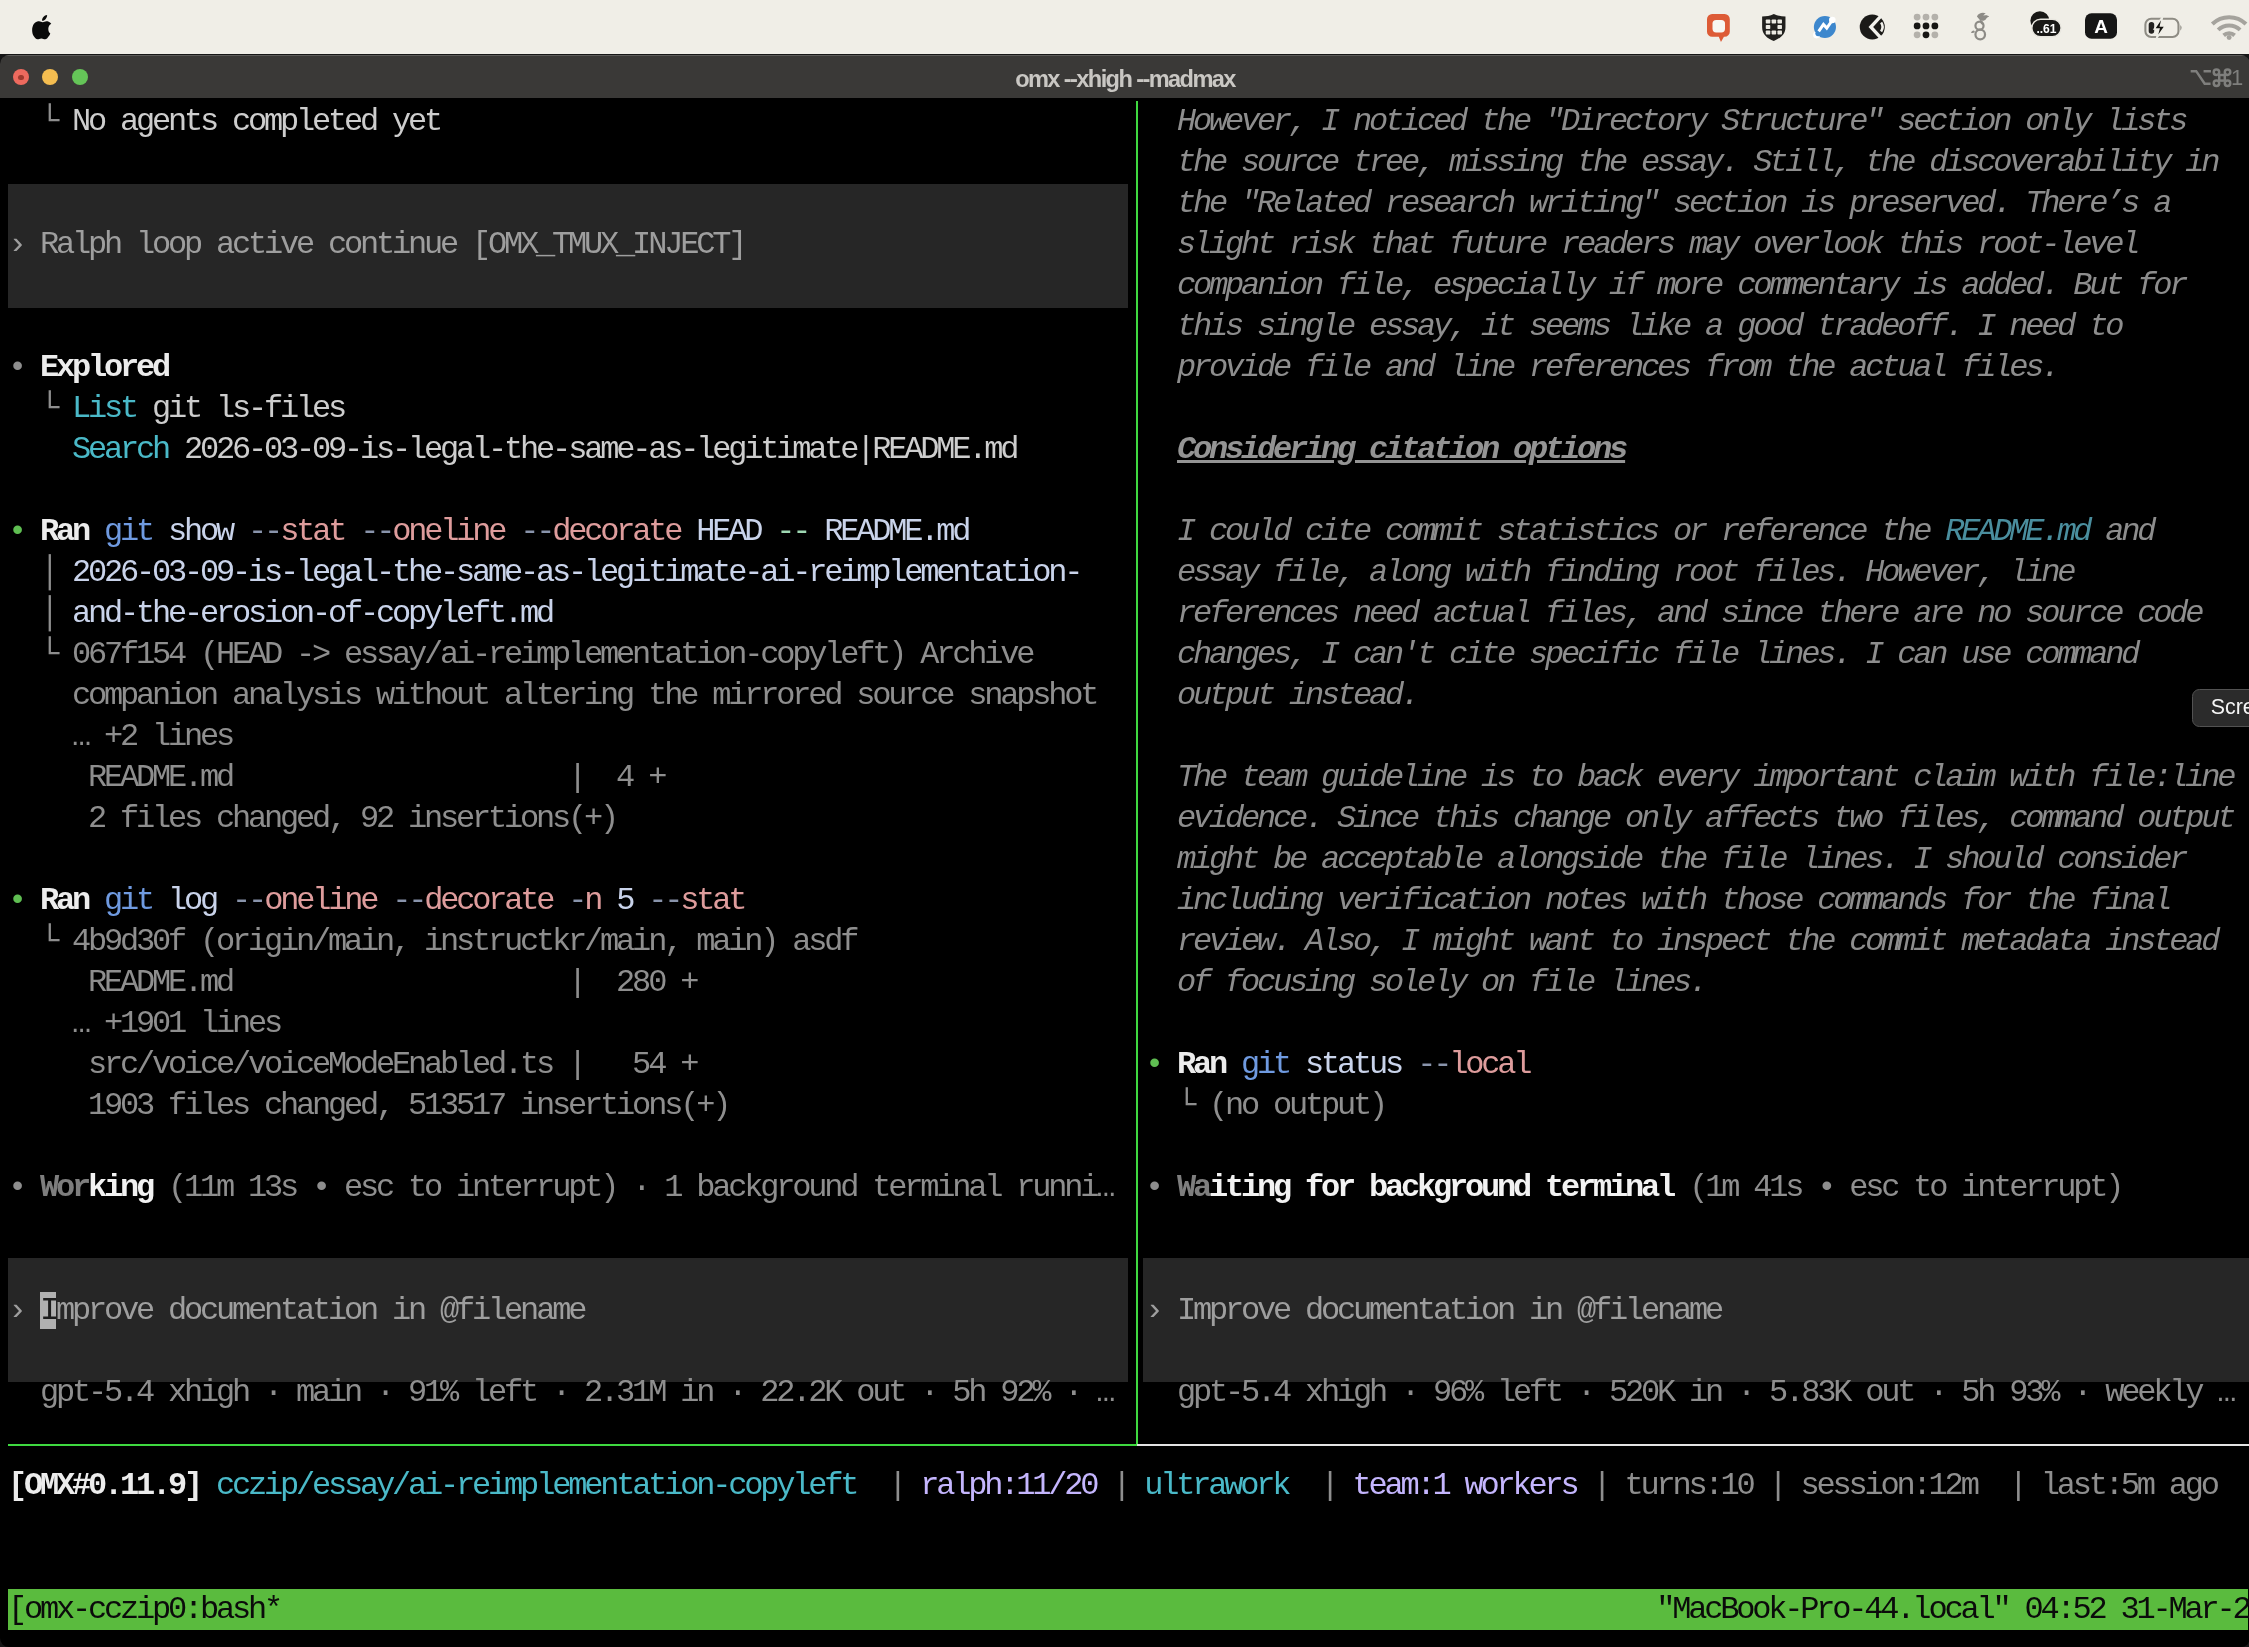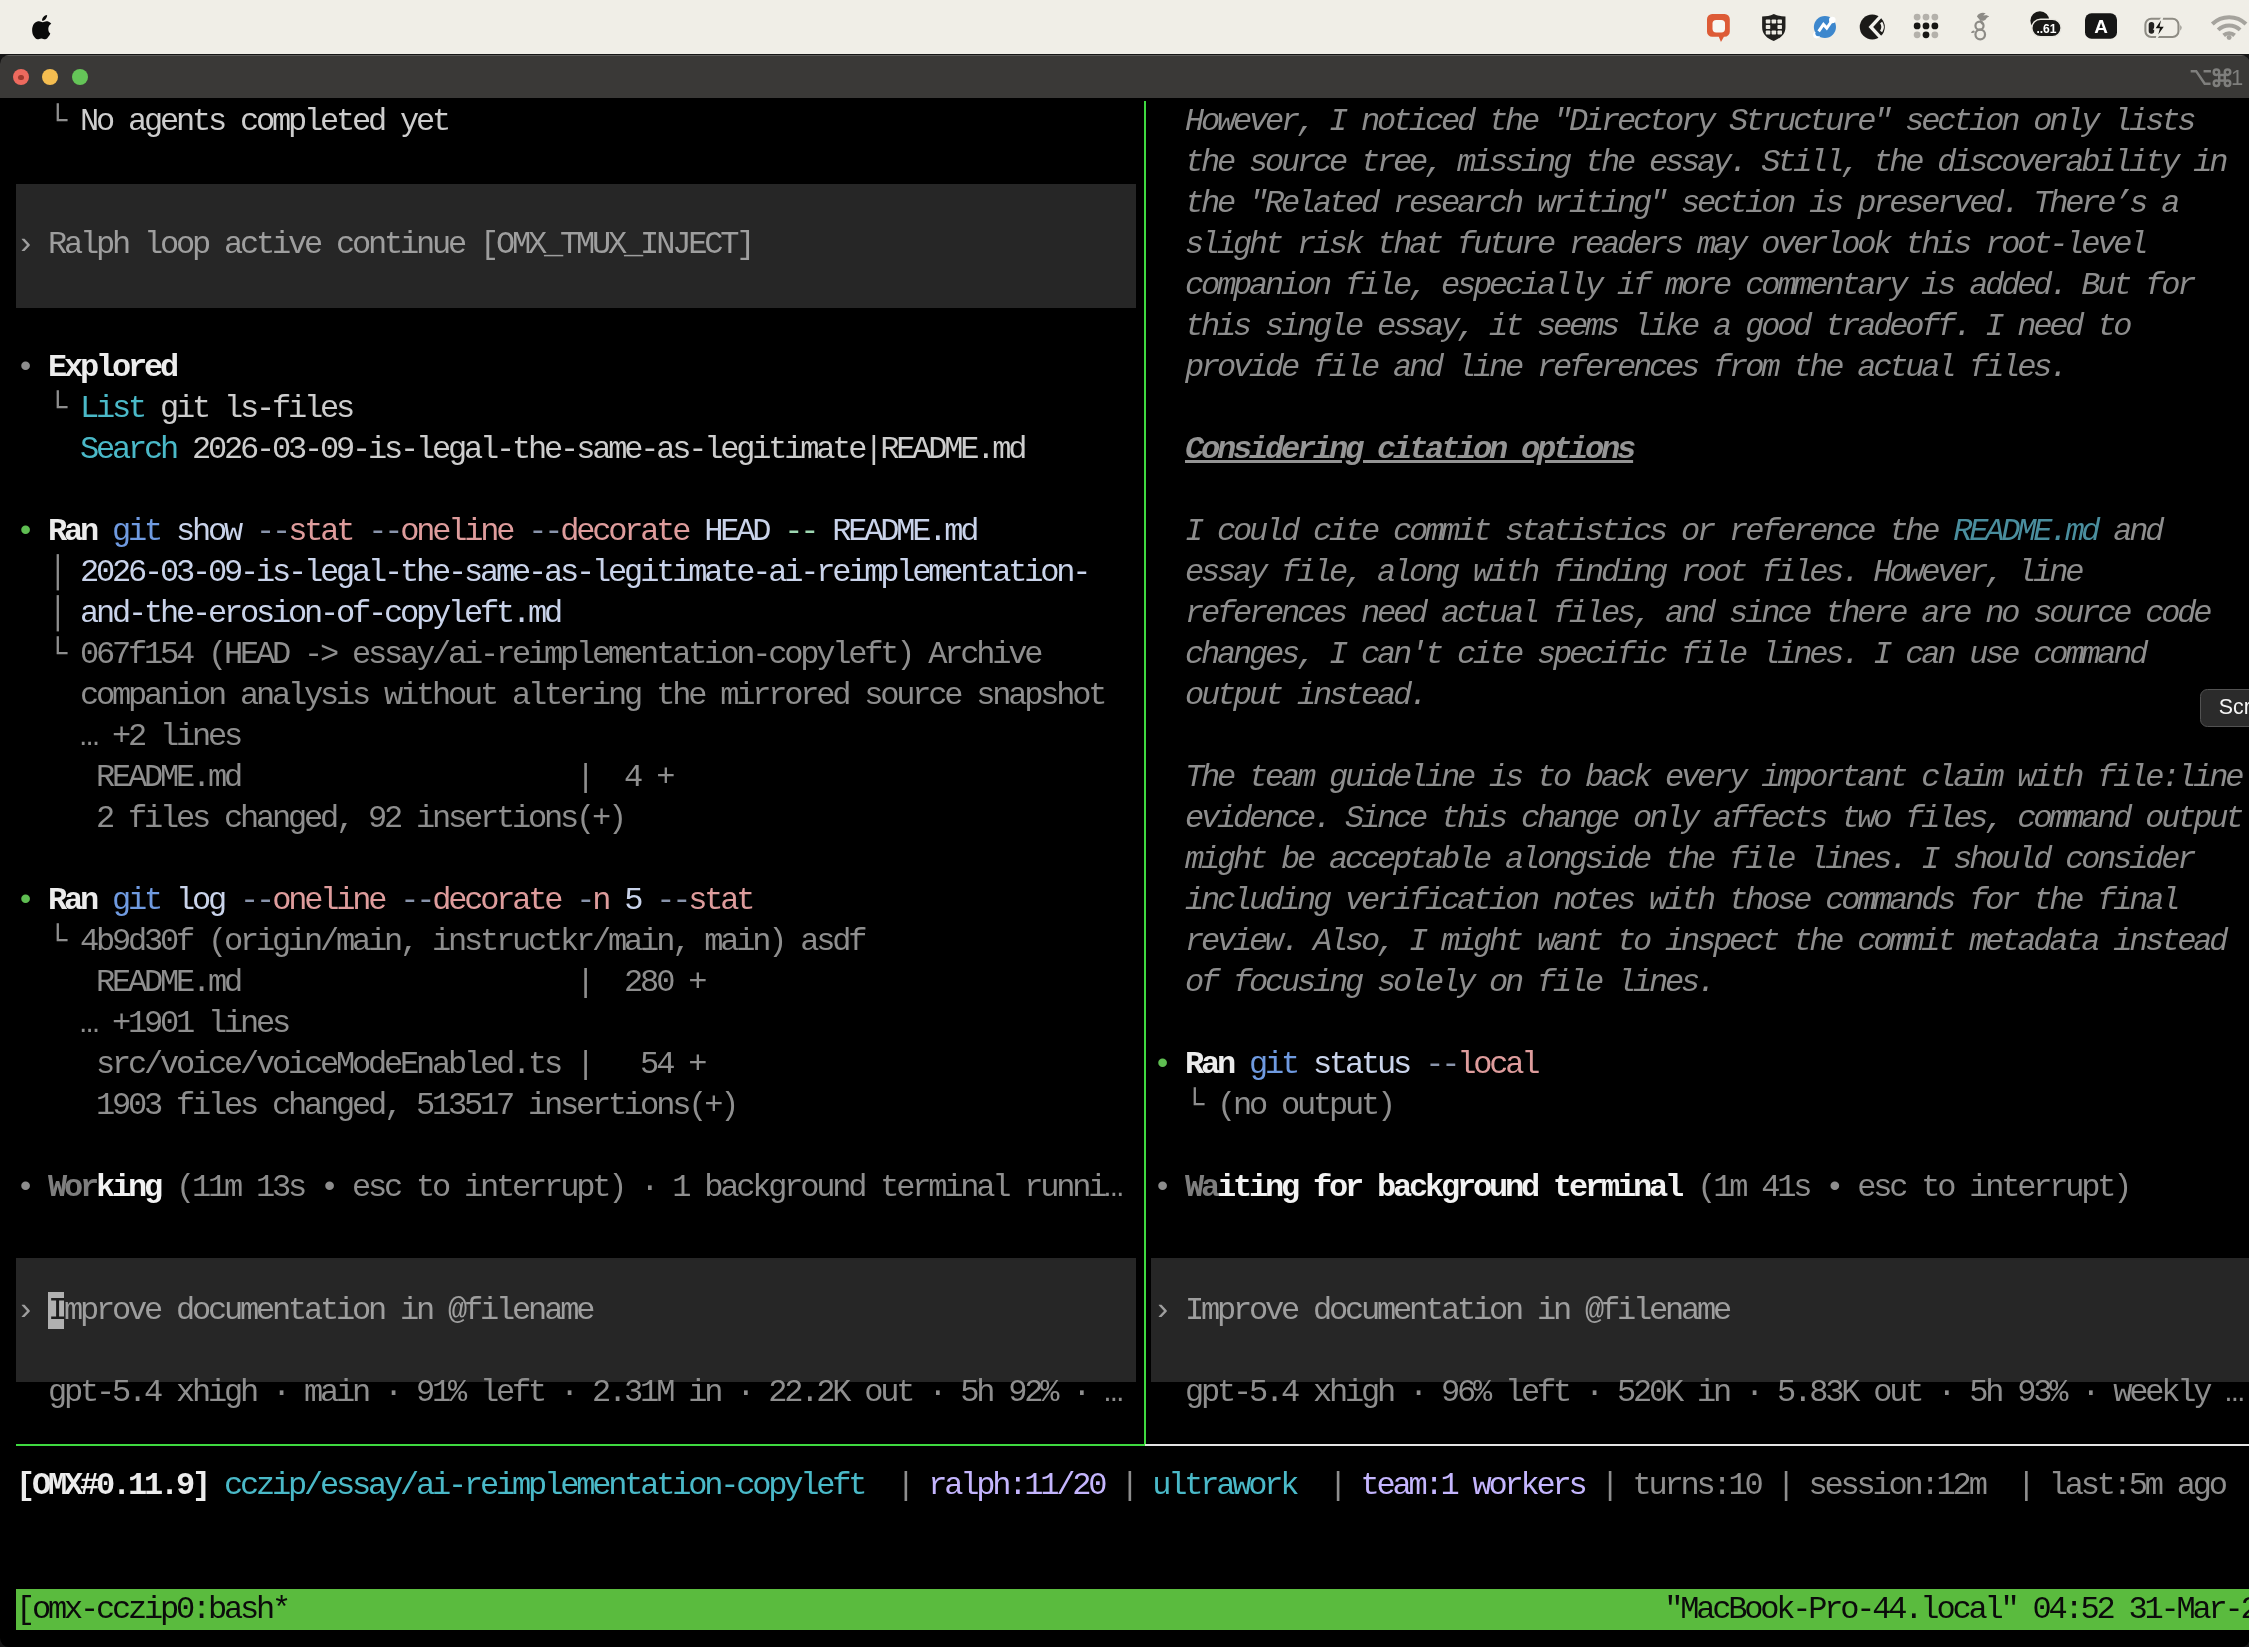--- a/index.html
+++ b/index.html
@@ -11,21 +11,21 @@
 .mi { position:absolute; top:14px; font-size:23px; letter-spacing:-1.8px; color:#121212;margin-top:48px; }
 .mib { font-weight:bold; letter-spacing:-0.4px; }
 
 
 #win { position:absolute; left:0; top:55px; width:2250px; height:1592px; background:#000; border-radius:8.9px; overflow:hidden; }
 #titlebar { position:absolute; left:0; top:0; width:2250px; height:43px; background:#3a3937; border-top:0.7px solid #5c5b59; }
 .tl { position:absolute; top:13.3px; width:16px; height:16px; border-radius:50%; }
 #title { position:absolute; top:9.6px; left:0; width:2250px; text-align:center; font-size:23.6px; font-weight:bold; letter-spacing:-1.6px; color:#c9c7c3; }
 
 
-#term { position:absolute; left:8px; top:43px; width:1786px; height:1549px; background:#000;border-radius:29px; }
+#term { position:absolute; left:0; top:43px; width:1786px; height:1549px; background:#000;border-radius:29px; }
 pre { font-family:"Liberation Mono", monospace; font-size:32px; line-height:41px; letter-spacing:-3.2px; white-space:pre; }
 #lp { position:absolute; left:8px; top:3px; color:#8e8e8e; }
 #rp { position:absolute; left:1145px; top:3px; color:#8e8e8e; }
 #statusrow { position:absolute; left:8px; top:1367px; }
 #greenbar { position:absolute; left:8px; top:1491px; width:2240px; height:41px; background:#5abb3e; color:#0b0b0b; }
 
 .box { position:absolute; background:#262626; }
 #vline { position:absolute; left:1136px; top:3px; width:1.7px; height:1344px; background:#3fd940; }
 #hlg { position:absolute; left:8px; top:1346px; width:1129px; height:1.8px; background:#3fd940; }
 #hlw { position:absolute; left:1137px; top:1346px; width:1112px; height:1.8px; background:#e3e3e3; }
@@ -147,20 +147,21 @@
     <circle cx="27.5" cy="32" r="3.4" fill="#a5a39d"></circle>
   </svg>
 </div>
 
 <div id="win">
   <div id="titlebar">
     <div class="tl" style="left:12.5px;background:#ed6a5e"></div>
     <div class="tl" style="left:42px;background:#f4bd50"></div>
     <div class="tl" style="left:72px;background:#65c558"></div>
     <div style="position:absolute;left:17.7px;top:18.5px;width:5.9px;height:5.9px;border-radius:50%;background:#9e3a2e"></div>
+    <div id="title">omx --xhigh --madmax</div>
     <svg style="position:absolute;left:2189px;top:10.3px" width="52" height="23.6" viewBox="0 0 70 32">
       <g stroke="#7f7f7d" stroke-width="3.4" fill="none">
         <path d="M2 7 h7.5 l11.5 17 h8"></path>
         <path d="M19.5 7 h10"></path>
         <circle cx="37" cy="8.5" r="3.7"></circle>
         <circle cx="52" cy="8.5" r="3.7"></circle>
         <circle cx="37" cy="23.5" r="3.7"></circle>
         <circle cx="52" cy="23.5" r="3.7"></circle>
         <rect x="40.7" y="12.2" width="7.6" height="7.6"></rect>
       </g>

